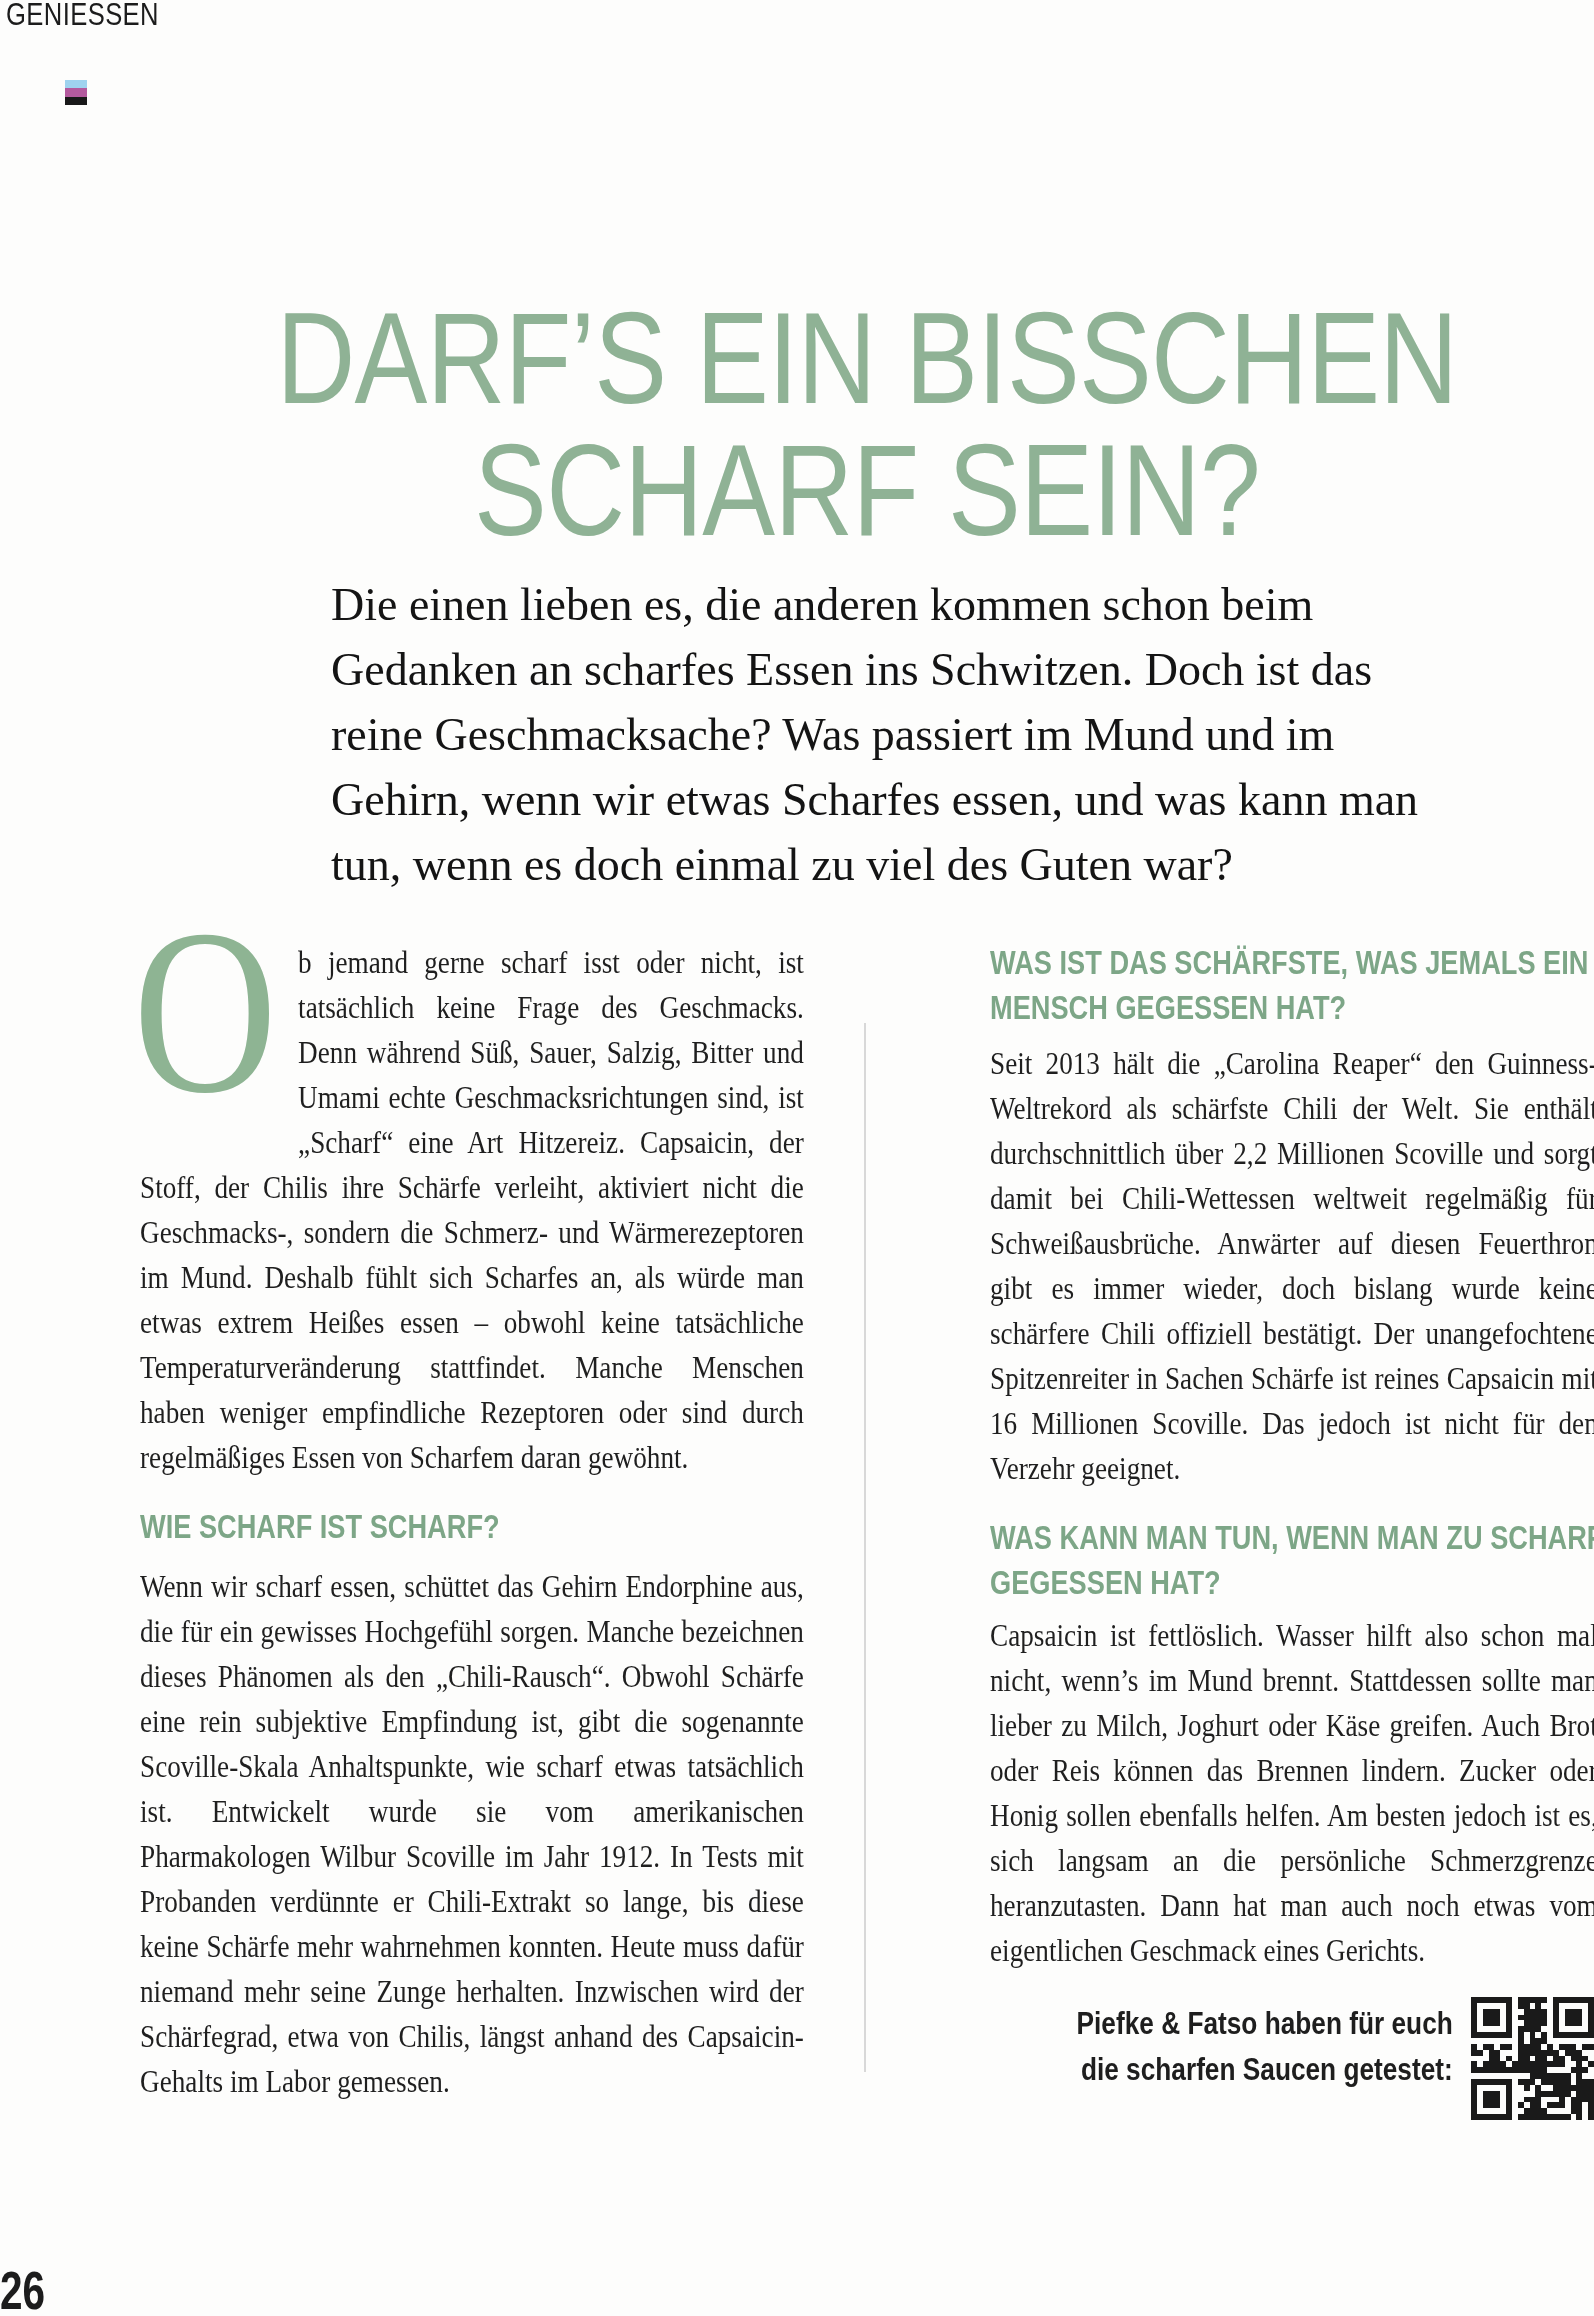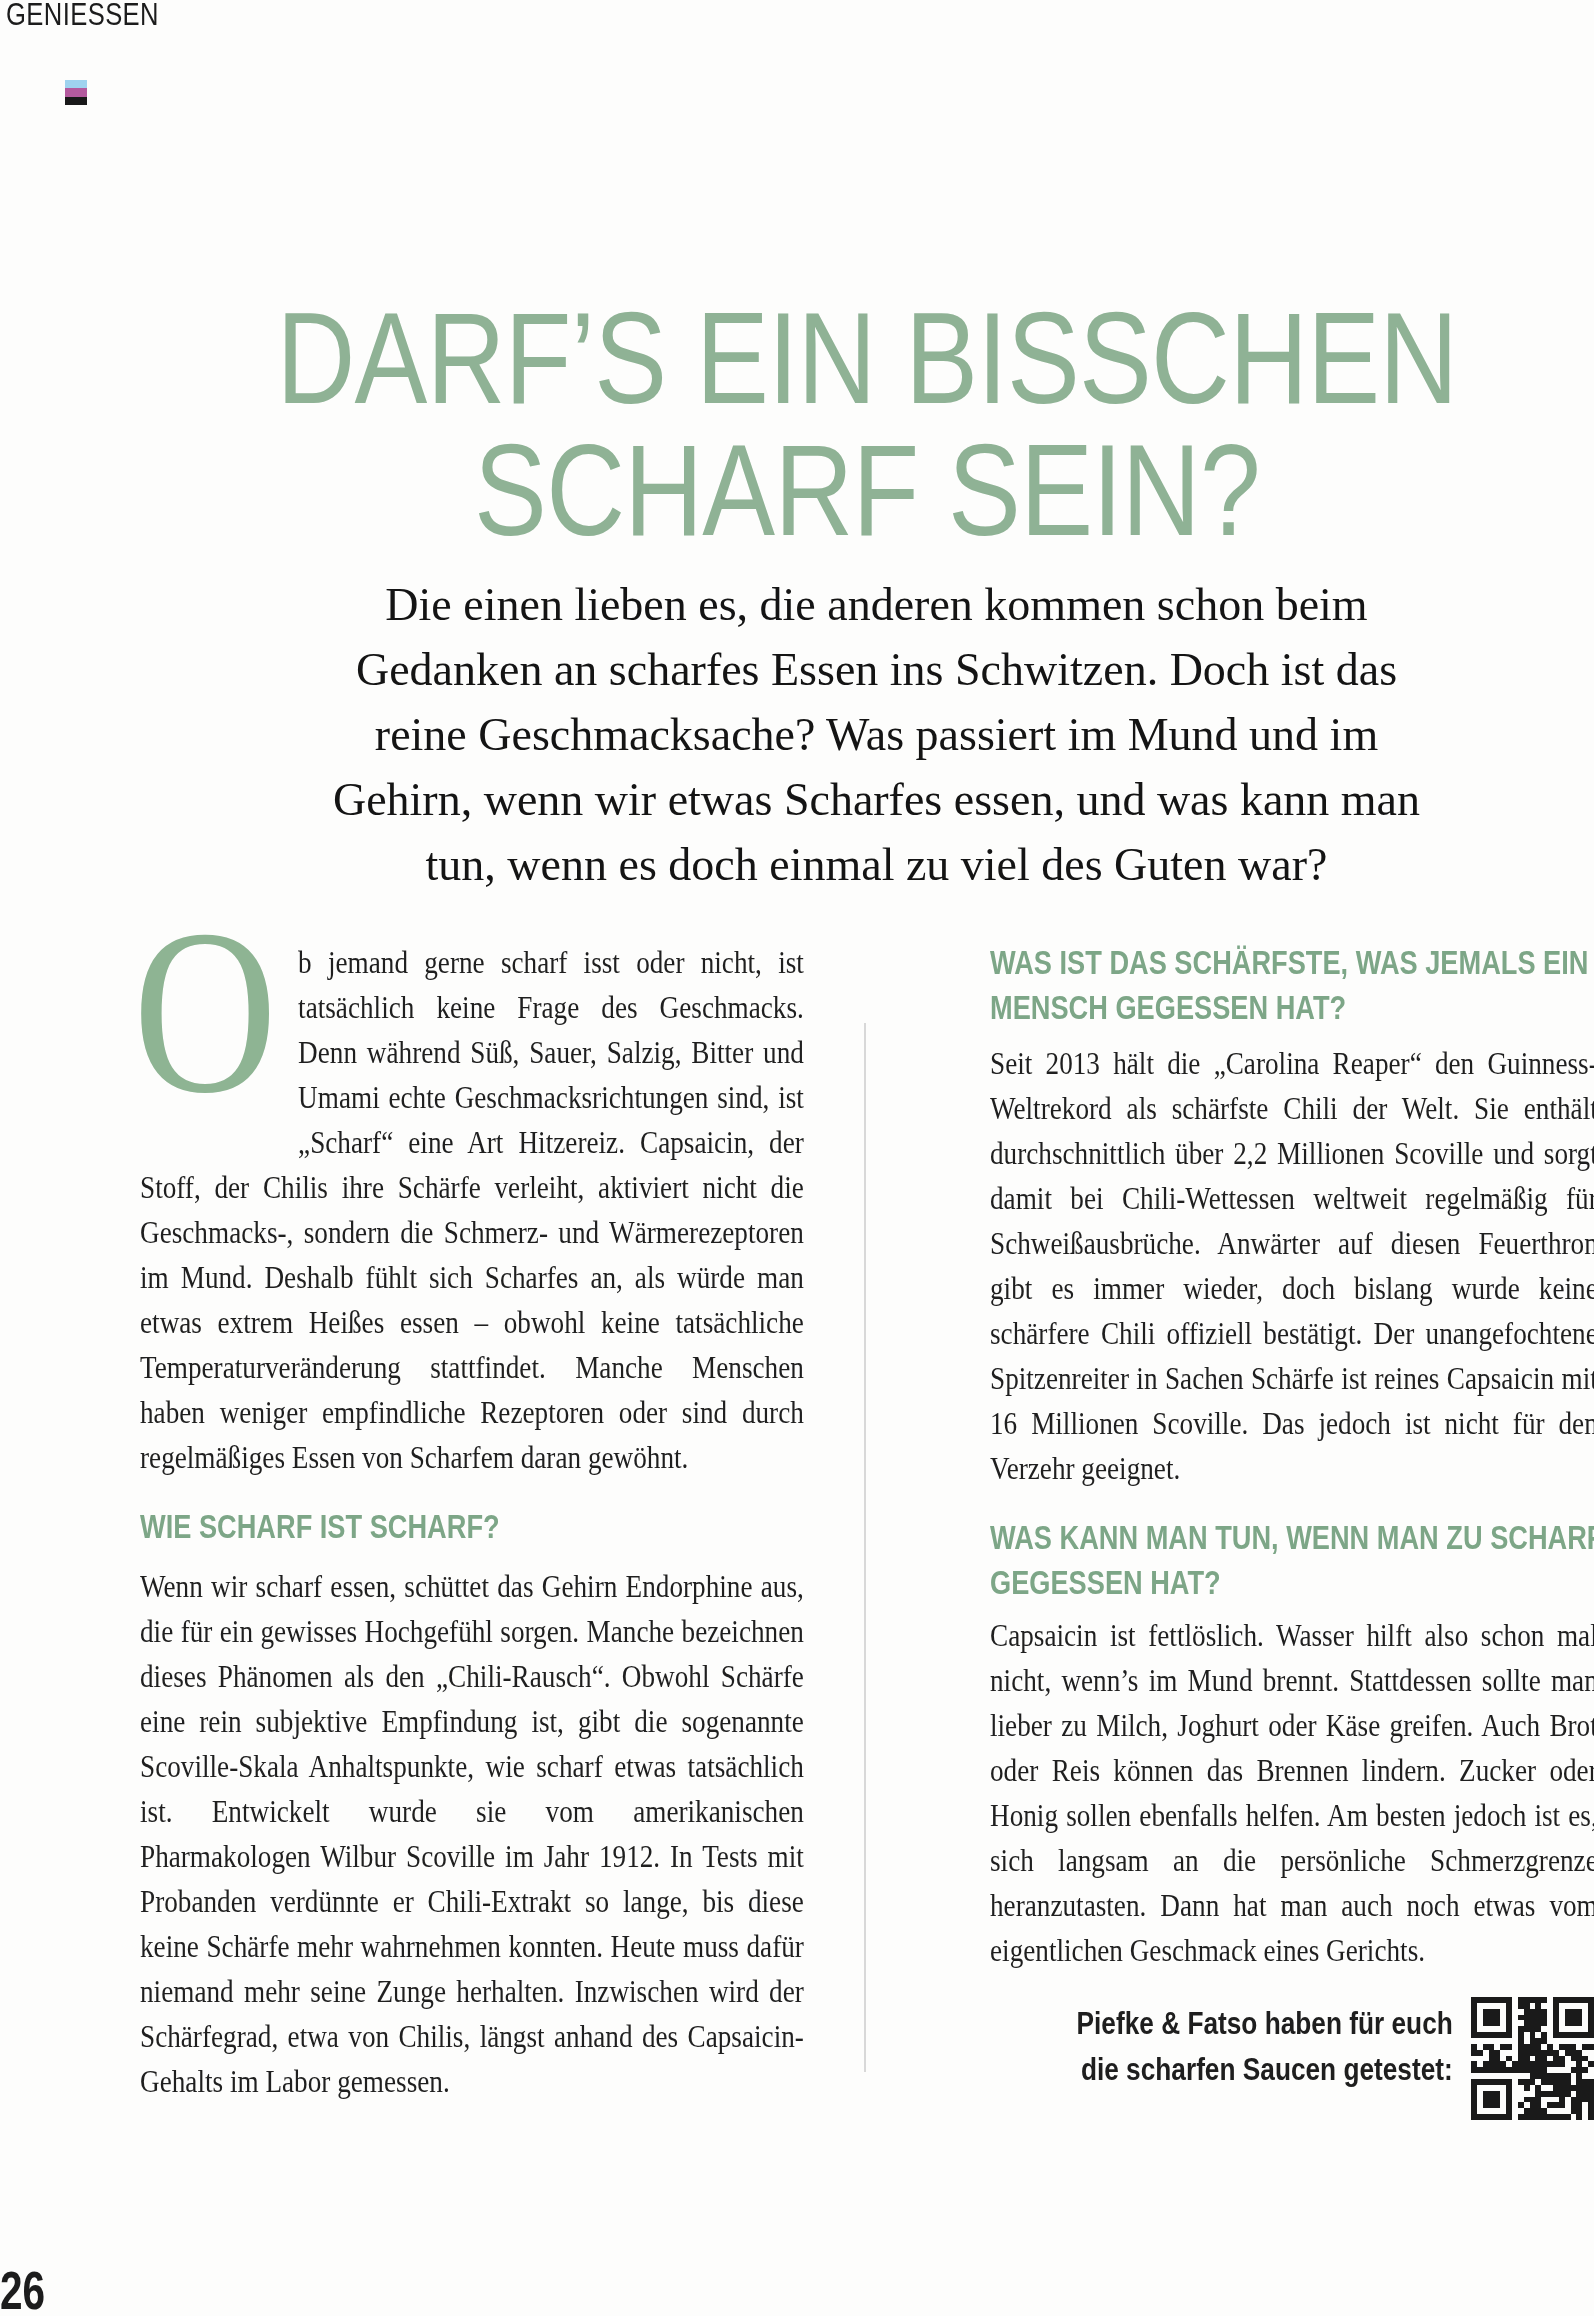--- a/index.html
+++ b/index.html
@@ -33,21 +33,20 @@
     font-family:"Liberation Sans", sans-serif;
     font-weight:400;font-size:130px;line-height:132px;
     color:#8fb295;letter-spacing:-0.9px;
     transform:scaleX(0.84);transform-origin:50% 0;
   }
   .title span{display:block;}
 
   
   .intro{
     position:absolute;left:331px;top:526px;width:1091px;
-    text-align:center;
     font-size:46px;line-height:65px;color:#141414;
   }
 
   
   .col{position:absolute;top:940px;}
   .col-left{left:140px;width:664px;}
   .col-right{left:990px;width:608px;}
   .body{
     font-size:32px;line-height:45px;
     text-align:justify;color:#1f1f1f;

